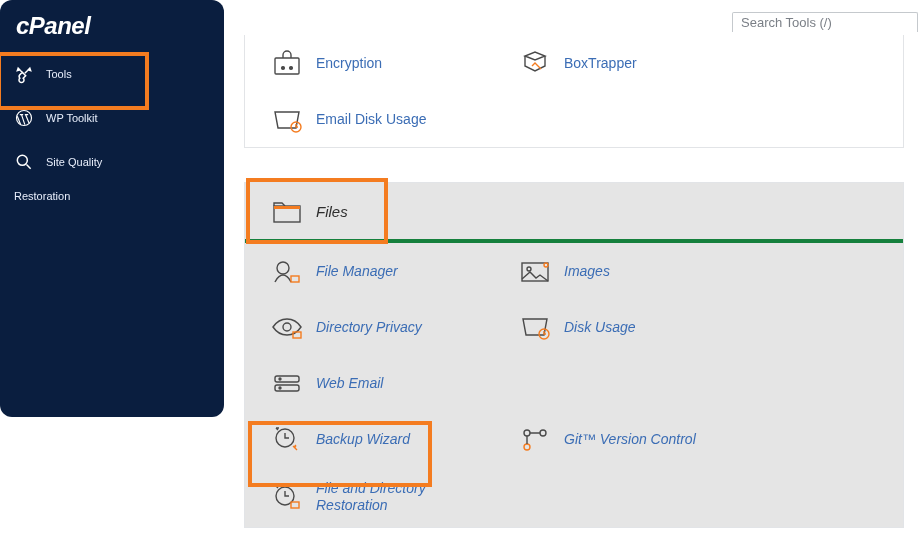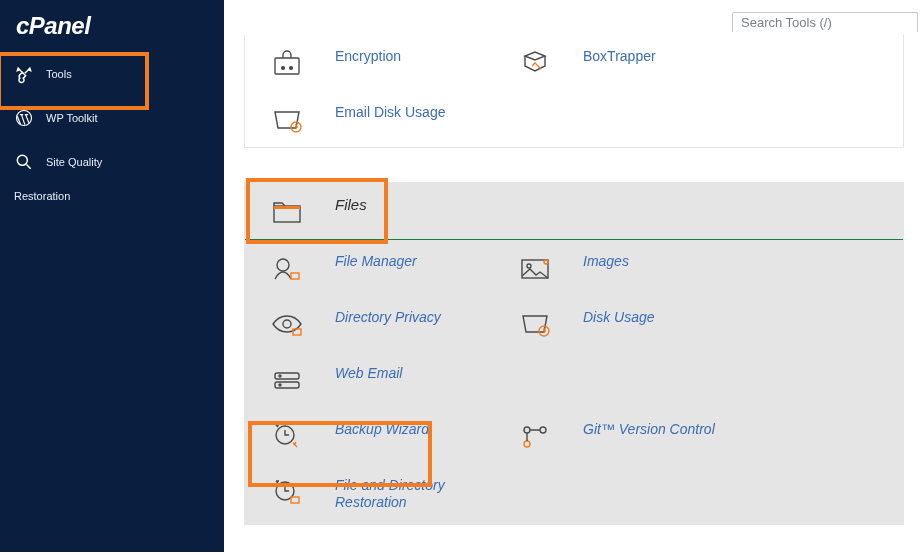--- a/index.html
+++ b/index.html
@@ -2,22 +2,22 @@
 <html><head>
 <meta charset="utf-8">
 <style>
 * { box-sizing: border-box; margin: 0; padding: 0; }
 body {
   font-family: -apple-system, "Segoe UI", Arial, sans-serif;
   width: 922px; height: 555px;
   background: #fff; overflow: hidden; position: relative;
 }
 .sidebar {
-  position: absolute; top: 0; left: 0; width: 224px; height: 552px;
-  background: #0a1e3f; color: #fff;
+  position: absolute; top: 0; left: 0; width: 224px; height: 417px;
+  background: #0a1e3f; color: #fff; border-radius: 12px;
 }
 .logo { padding: 12px 16px 10px 16px; }
 .logo span {
   font-family: "Segoe UI", Arial, sans-serif;
   font-style: italic; font-weight: 700; font-size: 24px; color: #fff;
   letter-spacing: -0.5px;
 }
 .nav { padding-top: 2px; }
 .nav-item {
   display: flex; align-items: center; gap: 12px;
@@ -44,21 +44,21 @@
 }
 
 .panel {
   position: absolute; left: 244px; top: 35px;
   width: 660px;
   border: 1px solid #e2e4e7; border-top: none;
   background: #fff;
 }
 .row { display: flex; }
 .cell {
-  display: flex; gap: 28px;
+  display: flex; align-items: center; gap: 9px;
   padding: 13px 10px 13px 22px;
   width: 248px; cursor: pointer;
 }
 .cell.head { cursor: default; }
 .cell .label { color: #3b6db5; font-size: 14px; }
 .cell.head .label { color: #2e2e2e; font-weight: 400; font-size: 15px; }
 .iconbox { width: 40px; height: 30px; display:flex; align-items:center; justify-content:center; }
 .iconbox svg { stroke: #4a4a4a; stroke-width: 1.4; fill: none; }
 
 .panel2 {
@@ -152,21 +152,21 @@
       <div class="iconbox">
           <svg viewBox="0 0 40 30">
             <rect x="7" y="10" width="26" height="16"></rect>
             <path d="M7 10V7h8l3 3"></path>
             <rect x="7" y="10" width="26" height="3" fill="#f47c20" stroke="none"></rect>
           </svg>
         </div>
       <span class="label">Files</span>
     </div>
   </div>
-  <div class="row" style="border-top:1px solid #15803d">
+  <div class="row" style="border-top:4px solid #15803d">
     <div class="cell">
       <div class="iconbox">
           <svg viewBox="0 0 40 30">
             <circle cx="16" cy="12" r="6"></circle>
             <path d="M8 26c2-5 6-7 8-7s6 2 8 7"></path>
             <rect x="24" y="20" width="8" height="6" stroke="#f47c20"></rect>
           </svg>
         </div>
       <span class="label">File Manager</span>
     </div>

